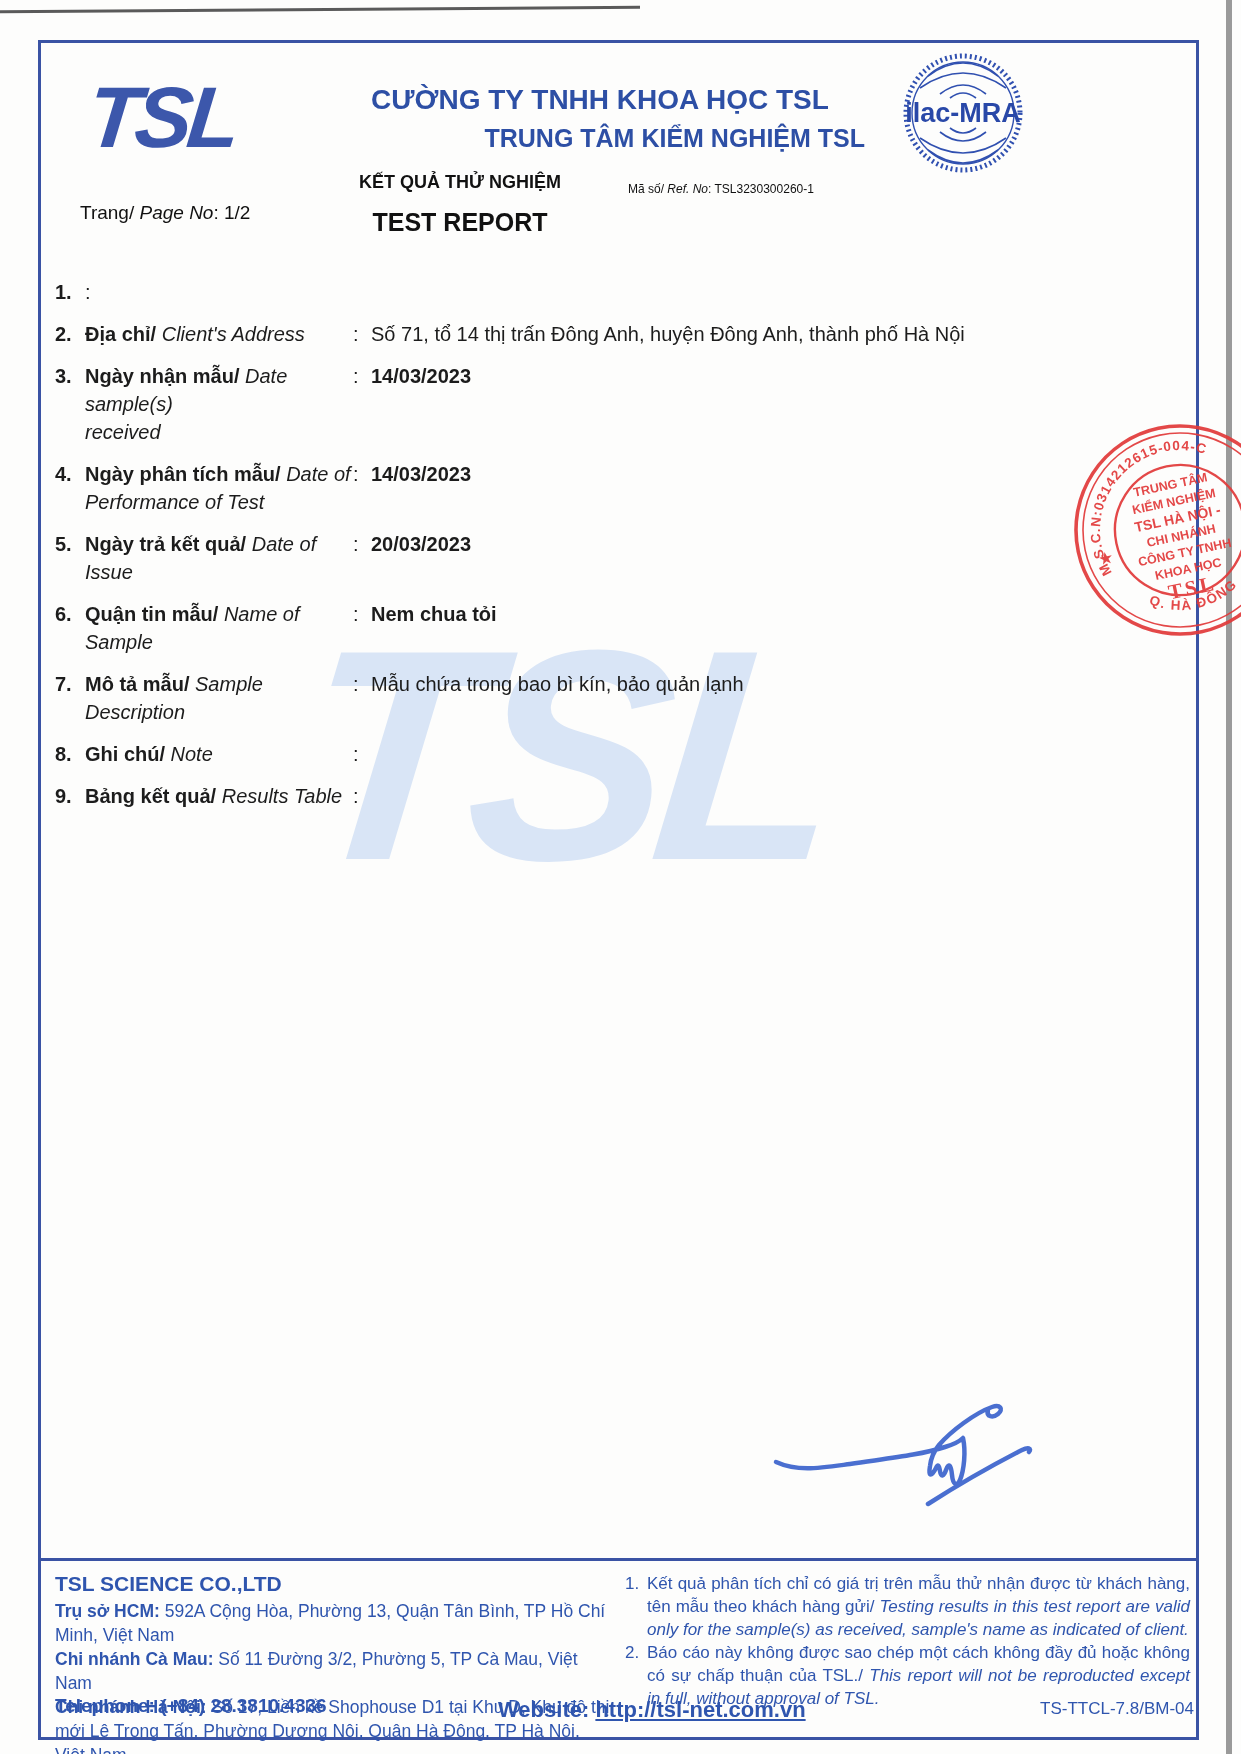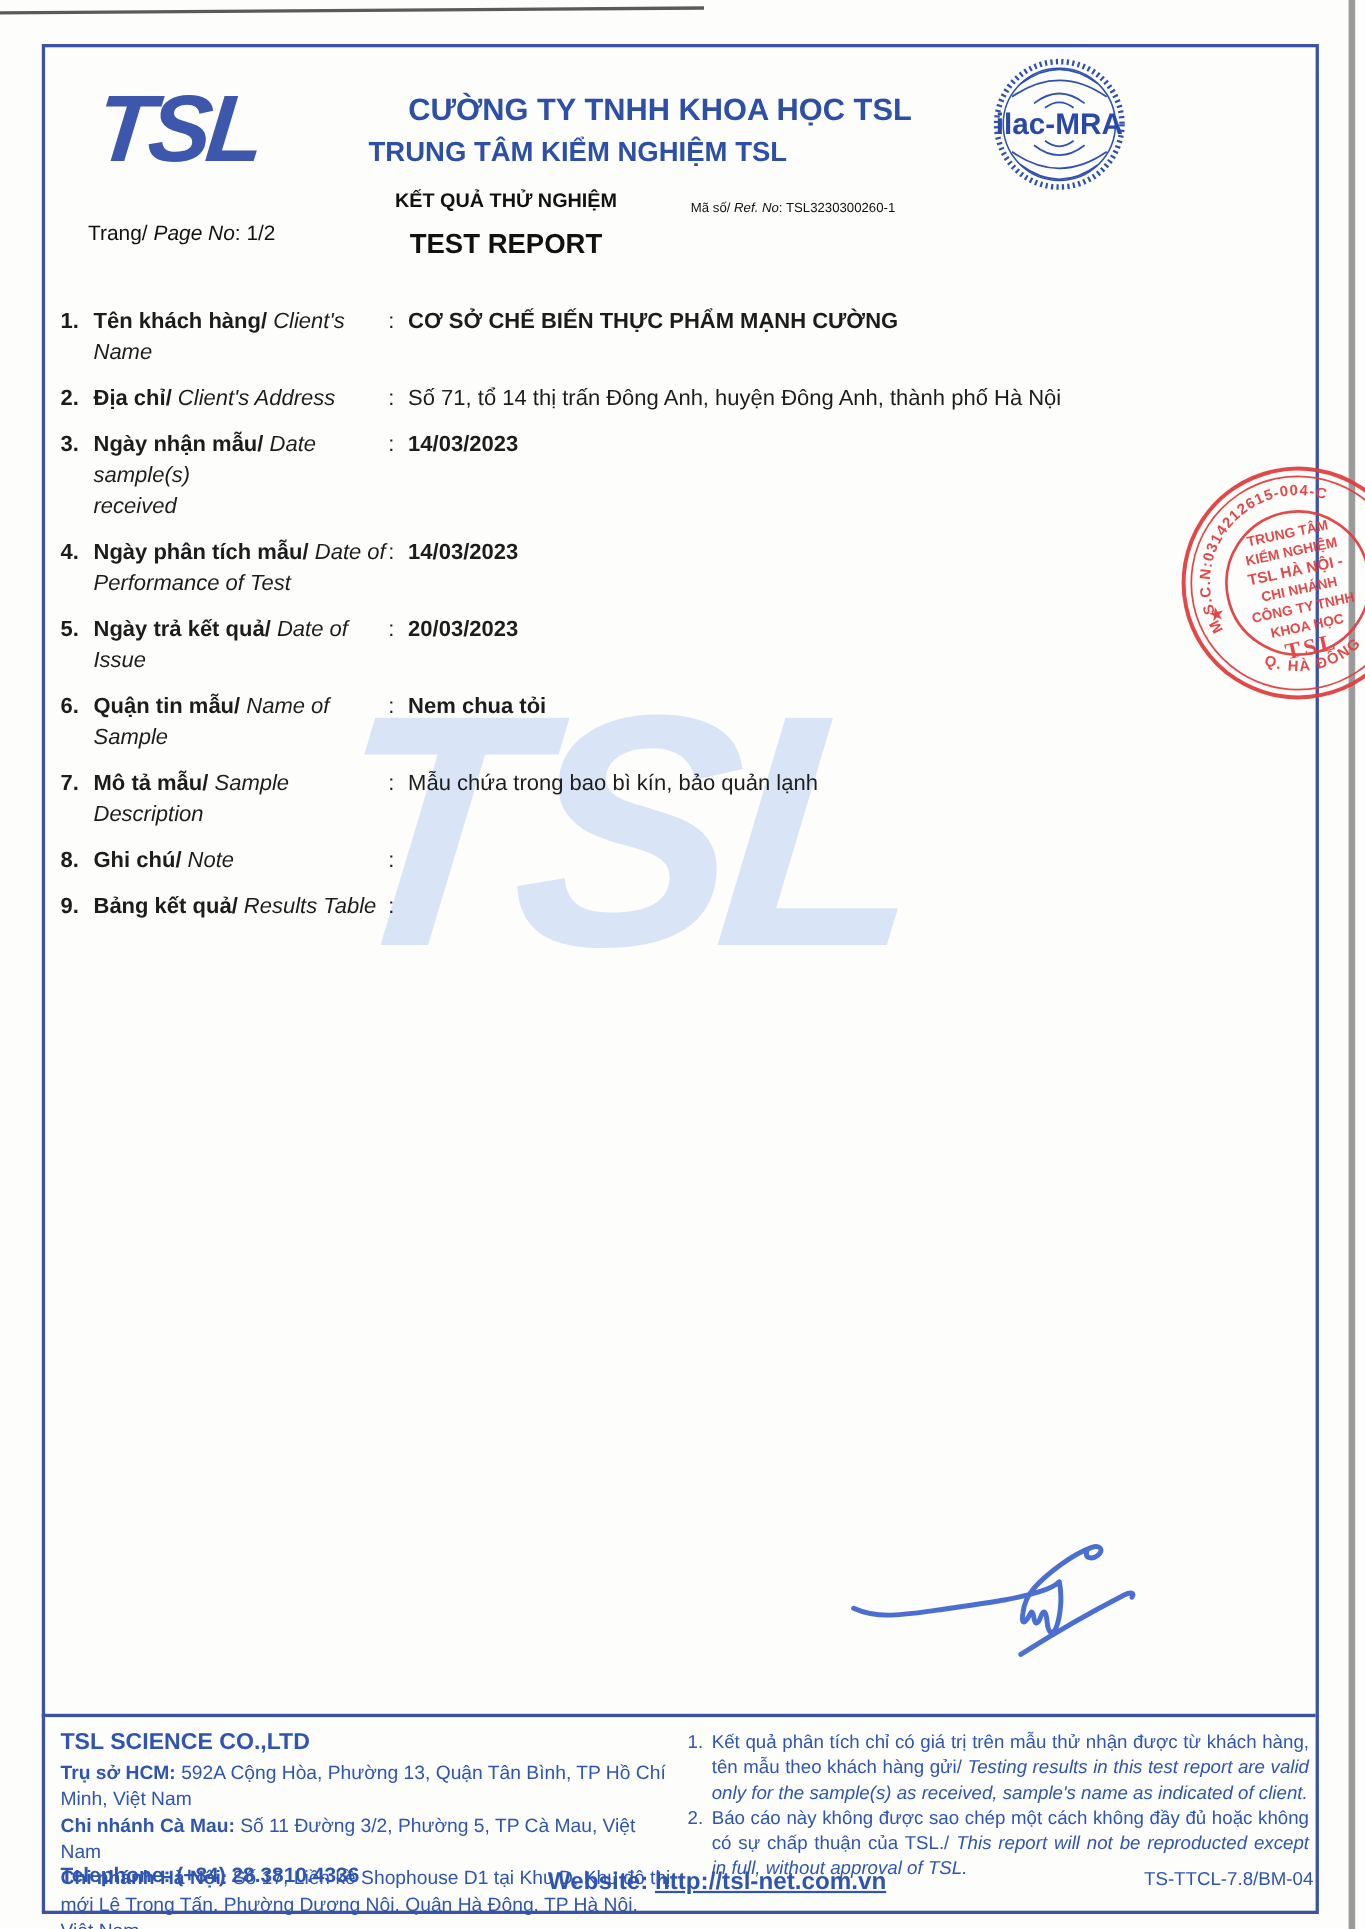--- a/index.html
+++ b/index.html
@@ -8,21 +8,21 @@
   .abs{position:absolute;}
   
   .scan-top{left:0;top:8px;width:640px;height:3px;background:#5a5a5a;transform:rotate(-0.4deg);}
   .scan-right{left:1226px;top:0;width:6px;height:1754px;background:#9a9a9a;}
   
   .frame{left:38px;top:40px;width:1155px;height:1694px;border:3px solid #3a53a4;}
   
   .tsl-logo{left:88px;top:68px;font-size:86px;font-weight:bold;font-style:italic;
             color:#3c57ab;letter-spacing:-5px;transform:skewX(-6deg);}
   .company1{left:335px;top:84px;width:530px;text-align:center;font-size:28px;font-weight:bold;color:#2d4fa5;}
-  .company2{left:335px;top:124px;width:530px;text-align:left;font-size:25px;font-weight:bold;color:#2d4fa5;}
+  .company2{left:335px;top:124px;width:530px;text-align:right;font-size:25px;font-weight:bold;color:#2d4fa5;}
   .ilac{left:898px;top:48px;}
   .aosc{left:1022px;top:55px;width:132px;text-align:center;color:#3d4668;}
   .aosc .vlat{font-size:15px;font-weight:bold;margin-top:-2px;}
   .aosc .iso{font-size:15px;font-weight:bold;margin-top:8px;white-space:nowrap;}
   
   .heading{left:290px;top:172px;width:340px;text-align:center;font-size:18px;font-weight:bold;color:#111;}
   .heading-en{left:290px;top:208px;width:340px;text-align:center;font-size:25px;font-weight:bold;color:#111;}
   .refline{left:628px;top:182px;font-size:12px;color:#111;}
   .pageline{left:80px;top:202px;font-size:19px;color:#111;}
   .it{font-style:italic;}
@@ -89,23 +89,21 @@
 
   <div class="abs heading">KẾT QUẢ THỬ NGHIỆM</div>
   <div class="abs heading-en">TEST REPORT</div>
   <div class="abs refline"><span>Mã số/</span><span class="it"> Ref. No</span><span>: TSL3230300260-1</span></div>
   <div class="abs pageline"><span>Trang/</span><span class="it"> Page No</span><span>: 1/2</span></div>
 
   <div class="abs fields">
 
     <div class="frow">
       <span class="no">1.</span>
-      <span class="lab"><span class="vi">Tên khách hàng/</span><span class="en"> Client's Name</span></span>
-      <span class="col">:</span>
-      <span class="val vb">CƠ SỞ CHẾ BIẾN THỰC PHẨM MẠNH CƯỜNG</span>
+      <span class="col">:</span>
     </div>
 
     <div class="frow">
       <span class="no">2.</span>
       <span class="lab"><span class="vi">Địa chỉ/</span><span class="en"> Client's Address</span></span>
       <span class="col">:</span>
       <span class="val">Số 71, tổ 14 thị trấn Đông Anh, huyện Đông Anh, thành phố Hà Nội</span>
     </div>
 
     <div class="frow">

